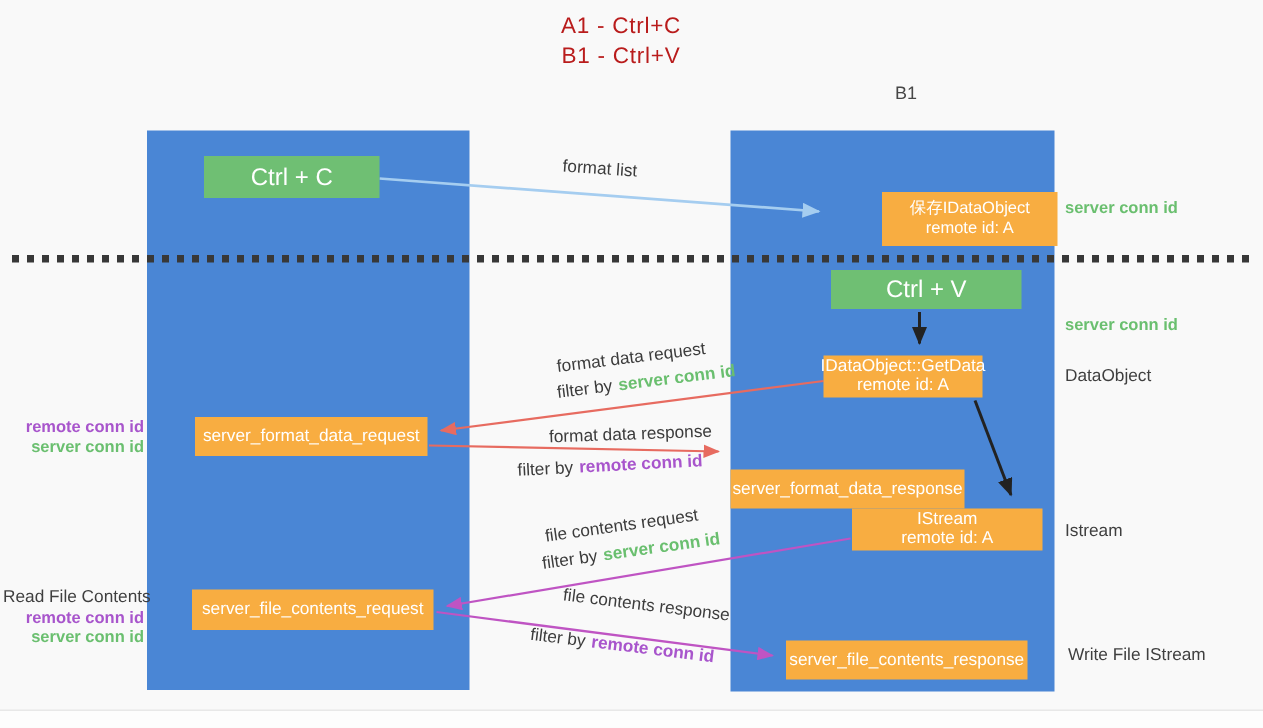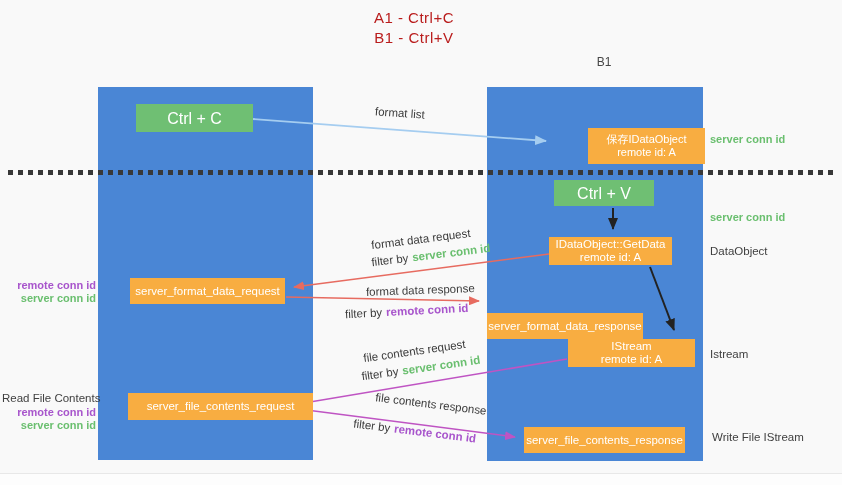--- a/index.html
+++ b/index.html
@@ -96,38 +96,38 @@
     <line x1="291" y1="408" x2="515" y2="437" style="stroke:var(--arrow-magenta)" stroke-width="1.5" marker-end="url(#mMag)"></line>
   </svg>
 
   <div class="node green z3" style="left:136px;top:104px;width:117px;height:28px;">
     <span>Ctrl + C</span>
   </div>
   <div class="node orange z3" style="left:556px;top:128px;width:117px;height:36px;font-size:11px;margin-left:32px;">
     <span>保存IDataObject</span>
     <span>remote id: A</span>
   </div>
-  <div class="node green z3" style="left:554px;top:180px;width:100px;height:26px;">
+  <div class="node green z3" style="left:554px;top:180px;width:127px;height:26px;">
     <span>Ctrl + V</span>
   </div>
-  <div class="node orange z3" style="left:549px;top:237px;width:123px;height:28px;">
+  <div class="node orange z3" style="left:549px;top:237px;width:106px;height:28px;">
     <span>IDataObject::GetData</span>
     <span>remote id: A</span>
   </div>
   <div class="node orange z3" style="left:130px;top:278px;width:155px;height:26px;">
     <span>server_format_data_request</span>
   </div>
   <div class="node orange z3" style="left:487px;top:289px;width:156px;height:26px;margin-top:24px;">
     <span>server_format_data_response</span>
   </div>
   <div class="node orange z3" style="left:568px;top:339px;width:127px;height:28px;">
     <span>IStream</span>
     <span>remote id: A</span>
   </div>
-  <div class="node orange z3" style="left:128px;top:393px;width:185px;height:27px;text-align:right;">
+  <div class="node orange z3" style="left:128px;top:393px;width:161px;height:27px;text-align:right;">
     <span>server_file_contents_request</span>
   </div>
   <div class="node orange z3" style="left:524px;top:427px;width:161px;height:26px;">
     <span>server_file_contents_response</span>
   </div>
 
   <div class="arrow-label z3" style="left:375px;top:107px;transform:rotate(4deg);">format list</div>
 
   <div class="arrow-label z3" style="left:371px;top:233px;transform:rotate(-7deg);">format data request</div>
   <div class="arrow-label z3" style="left:371px;top:249px;transform:rotate(-7deg);">

